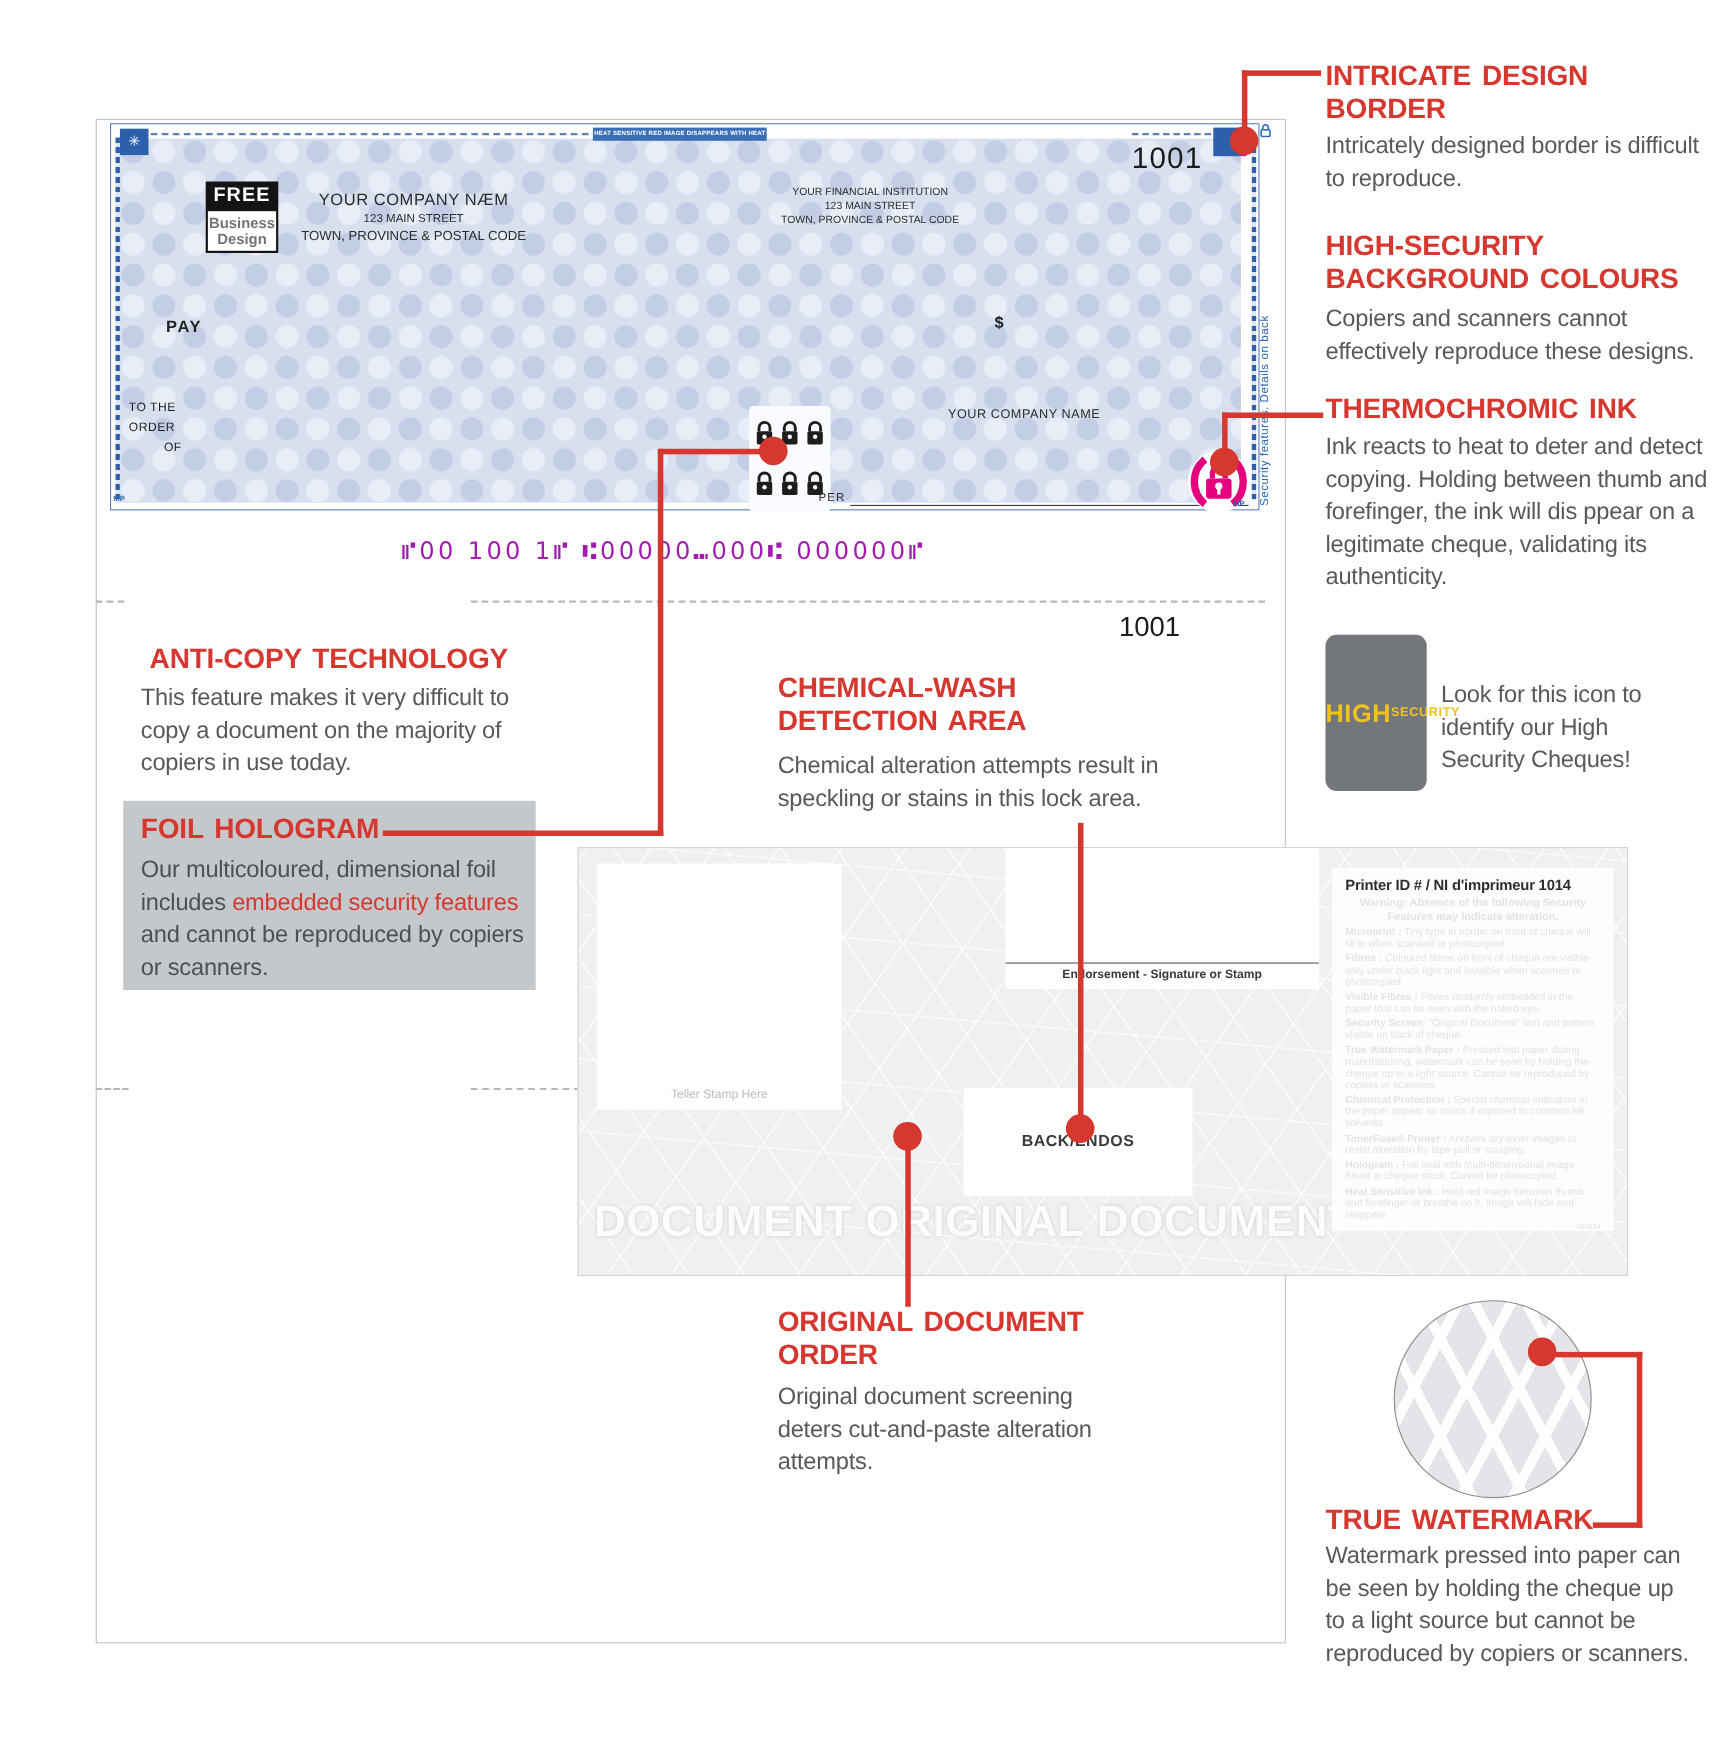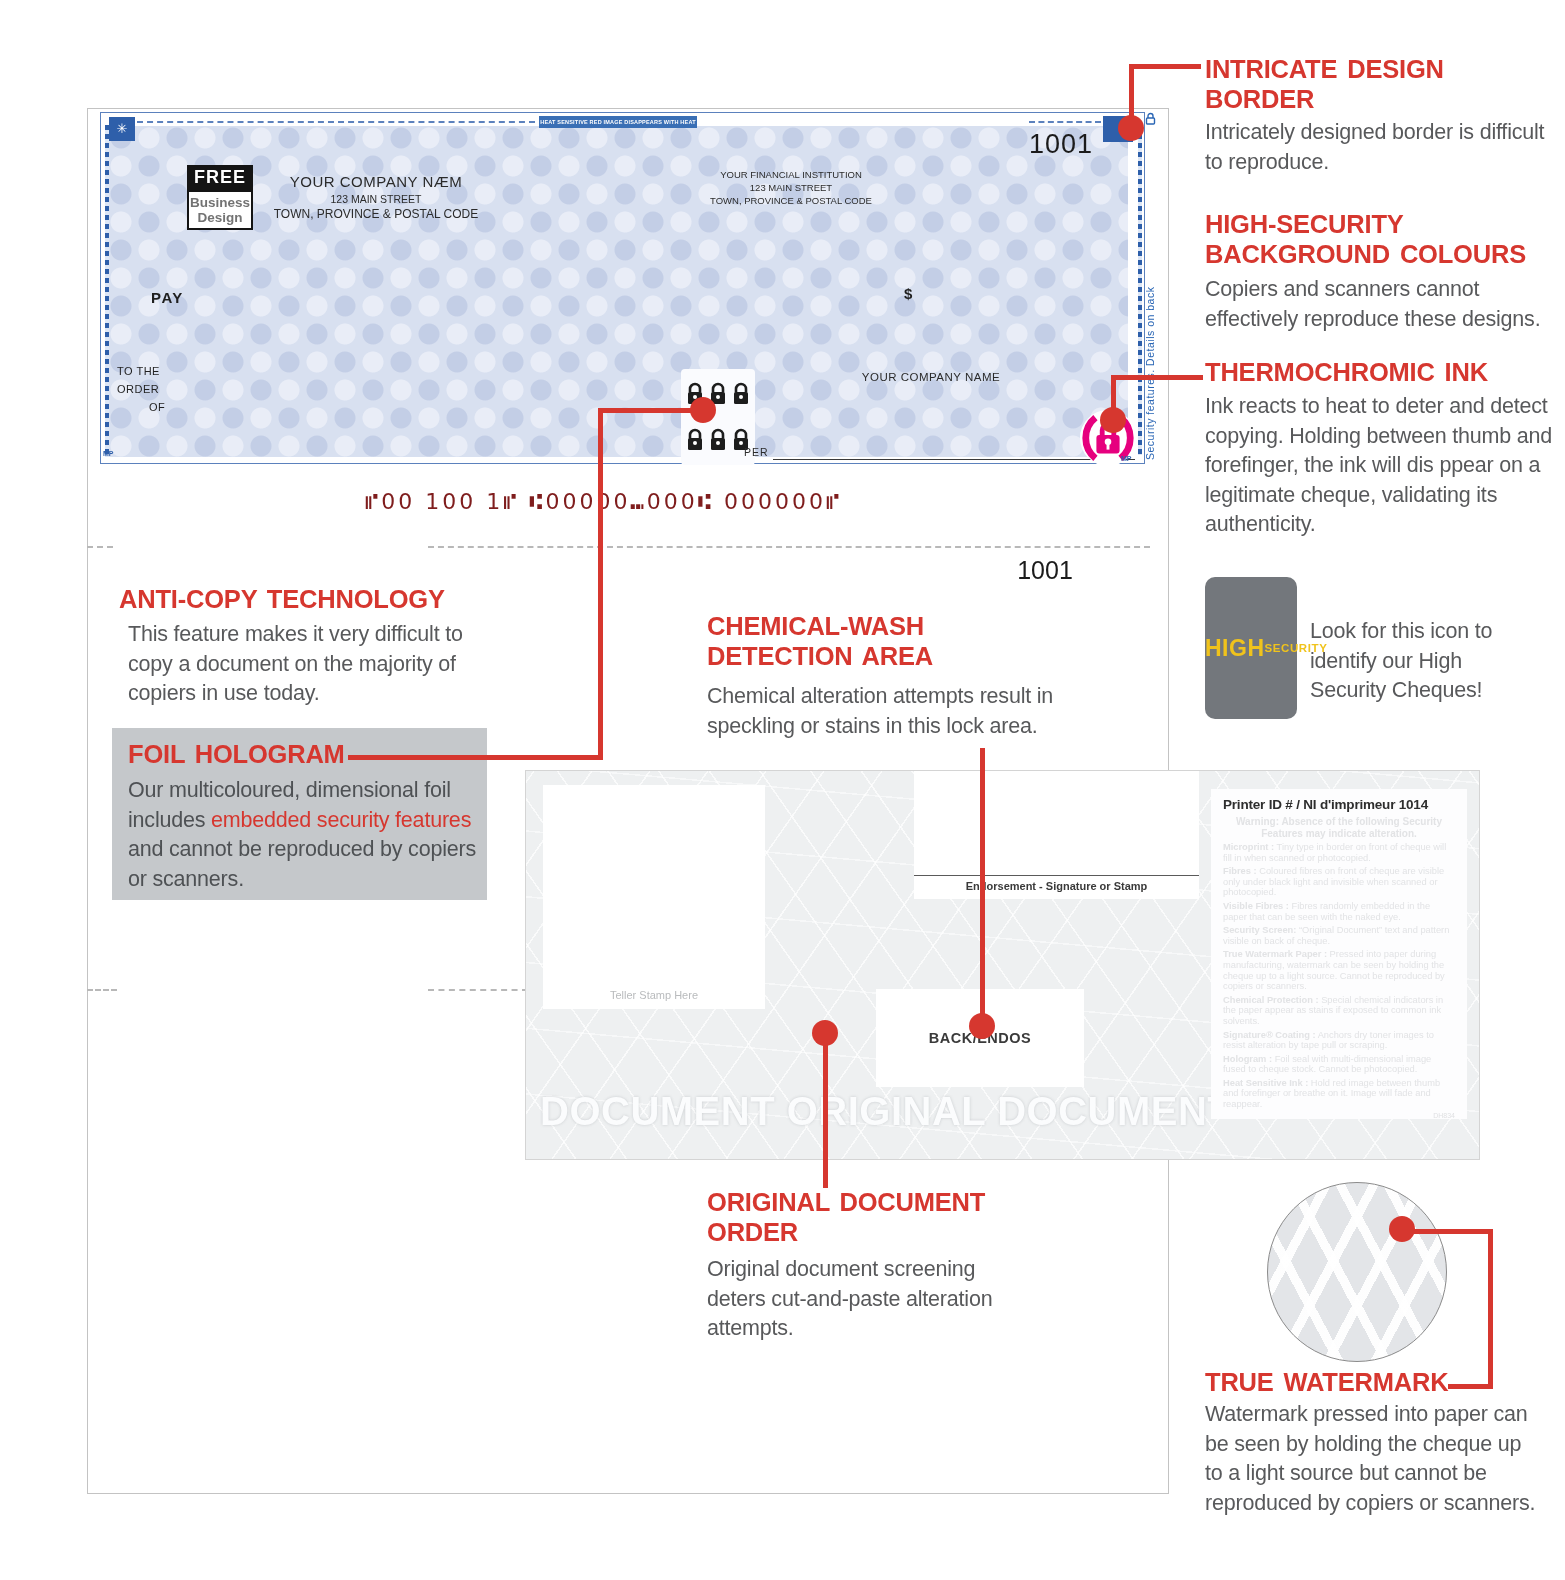--- a/index.html
+++ b/index.html
@@ -39,21 +39,21 @@
   .pay{position:absolute;left:50px;top:176px;font-size:15px;font-weight:bold;letter-spacing:1.5px;color:#1f1f1f;}
   .dollar{position:absolute;left:803px;top:172px;font-size:15px;font-weight:bold;color:#1f1f1f;}
   .order-l{position:absolute;font-size:11px;color:#1f1f1f;letter-spacing:.5px;}
   .hologram{position:absolute;left:580px;top:256px;width:70px;height:92px;background:#fafbfe;
      border-radius:4px;display:flex;flex-wrap:wrap;align-content:space-around;justify-content:space-around;padding:2px;}
   .sig-name{position:absolute;left:700px;top:258px;width:260px;text-align:center;font-size:11.5px;
      letter-spacing:.5px;color:#2b2b2b;}
   .per{position:absolute;left:643px;top:333px;font-size:10.5px;letter-spacing:1px;color:#2b2b2b;}
   .per-line{position:absolute;left:672px;top:346px;width:362px;border-top:1.5px solid #3a3a3a;height:0;}
   .mp{position:absolute;font-size:7px;font-weight:bold;color:#2e5faa;}
-  .micr{left:365px;top:489px;font-family:"DejaVu Sans",sans-serif;font-size:22px;letter-spacing:3px;color:#7f1d1d;z-index:3;}
+  .micr{left:365px;top:489px;font-family:"DejaVu Sans",sans-serif;font-size:22px;letter-spacing:3px;color:#a21caf;z-index:3;}
   .stub-num{left:990px;top:556px;width:110px;text-align:center;font-size:25px;color:#1b1b1b;z-index:2;}
   .v-side{left:1144px;top:130px;height:330px;writing-mode:vertical-rl;transform:rotate(180deg);
      font-size:10.5px;color:#2a66b5;letter-spacing:.5px;z-index:3;}
   .v-lock{left:1145px;top:112px;z-index:3;}
 
   
   .red-h{font-weight:bold;color:#d6372f;font-size:25.5px;line-height:29.5px;letter-spacing:-.2px;word-spacing:3px;z-index:4;}
   .body-t{font-size:21.5px;line-height:29.5px;color:#58595b;letter-spacing:-.2px;z-index:4;}
   .red-span{color:#d6372f;}
   .foil-box{left:112px;top:728px;width:375px;height:172px;background:#c5c8cb;z-index:4;}
@@ -204,21 +204,21 @@
 
   <svg class="abs v-lock" width="11" height="13" viewBox="0 0 11 13">
     <path d="M3 6 v-2 a2.5 2.5 0 0 1 5 0 v2" fill="none" stroke="#2a66b5" stroke-width="1.4"></path>
     <rect x="1.5" y="6" width="8" height="6" rx="1" fill="none" stroke="#2a66b5" stroke-width="1.4"></rect>
   </svg>
   <div class="abs v-side">Security features. Details on back</div>
 
   <div class="abs micr">⑈00 100 1⑈  ⑆00000⑉000⑆  000000⑈</div>
   <div class="abs stub-num">1001</div>
 
-  <div class="abs red-h" style="left:119px;top:585px;width:420px;">ANTI-COPY TECHNOLOGY</div>
+  <div class="abs red-h" style="left:136px;top:585px;width:420px;">ANTI-COPY TECHNOLOGY</div>
   <div class="abs foil-box">
     <div class="red-h" style="position:absolute;left:16px;top:12px;">FOIL HOLOGRAM</div>
     <div class="body-t" style="position:absolute;left:16px;top:48px;width:348px;color:#4e5154;">
       <span>Our multicoloured, dimensional foil includes </span><span class="red-span">embedded security features</span><span> and cannot be reproduced by copiers or scanners.</span>
     </div>
   </div>
 
   <div class="abs body-t" style="left:128px;top:620px;width:372px;">This feature makes it very difficult to copy a document on the majority of copiers in use today.</div>
 
   <div class="abs red-h" style="left:707px;top:612px;width:265px;">CHEMICAL-WASH DETECTION AREA</div>
@@ -271,21 +271,21 @@
     <div class="wm-band">DOCUMENT ORIGINAL DOCUMENT ORIGINAL DOCUMENT</div>
     <div class="panel">
       <div class="pt">Printer ID # / NI d'imprimeur 1014</div>
       <div class="pw">Warning: Absence of the following Security Features may indicate alteration.</div>
       <p><b>Microprint :</b><span> Tiny type in border on front of cheque will fill in when scanned or photocopied.</span></p>
       <p><b>Fibres :</b><span> Coloured fibres on front of cheque are visible only under black light and invisible when scanned or photocopied.</span></p>
       <p><b>Visible Fibres :</b><span> Fibres randomly embedded in the paper that can be seen with the naked eye.</span></p>
       <p><b>Security Screen:</b><span> “Original Document” text and pattern visible on back of cheque.</span></p>
       <p><b>True Watermark Paper :</b><span> Pressed into paper during manufacturing, watermark can be seen by holding the cheque up to a light source. Cannot be reproduced by copiers or scanners.</span></p>
       <p><b>Chemical Protection :</b><span> Special chemical indicators in the paper appear as stains if exposed to common ink solvents.</span></p>
-      <p><b>Signature® Coating :</b><span> Anchors dry toner images to resist alteration by tape pull or scraping.</span></p>
+      <p><b>TonerFuse® Printer :</b><span> Anchors dry toner images to resist alteration by tape pull or scraping.</span></p>
       <p><b>Hologram :</b><span> Foil seal with multi-dimensional image fused to cheque stock. Cannot be photocopied.</span></p>
       <p><b>Heat Sensitive Ink :</b><span> Hold red image between thumb and forefinger or breathe on it. Image will fade and reappear.</span></p>
       <div class="code">DH834</div>
     </div>
   </div>
 
   <div class="abs wm-circle"></div>
   <div class="abs red-h" style="left:1205px;top:1368px;">TRUE WATERMARK</div>
   <div class="abs body-t" style="left:1205px;top:1400px;width:335px;">Watermark pressed into paper can be seen by holding the cheque up to a light source but cannot be reproduced by copiers or scanners.</div>
 

